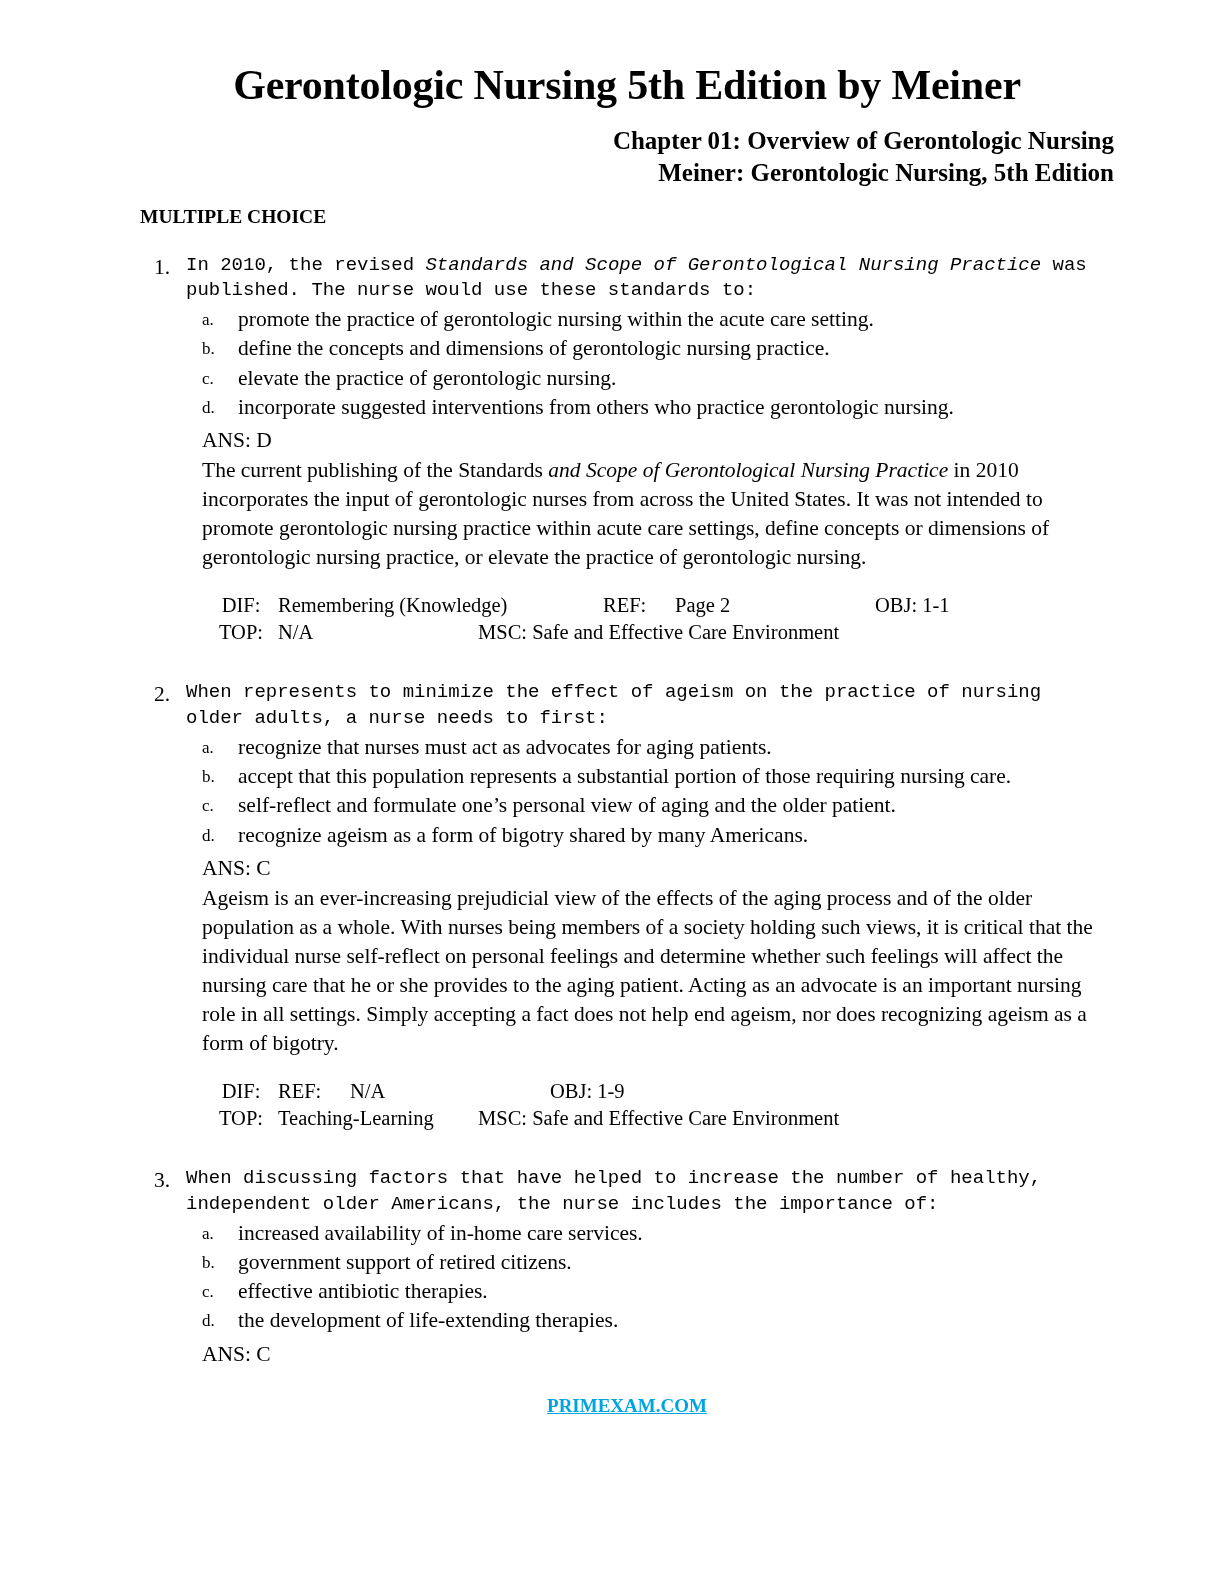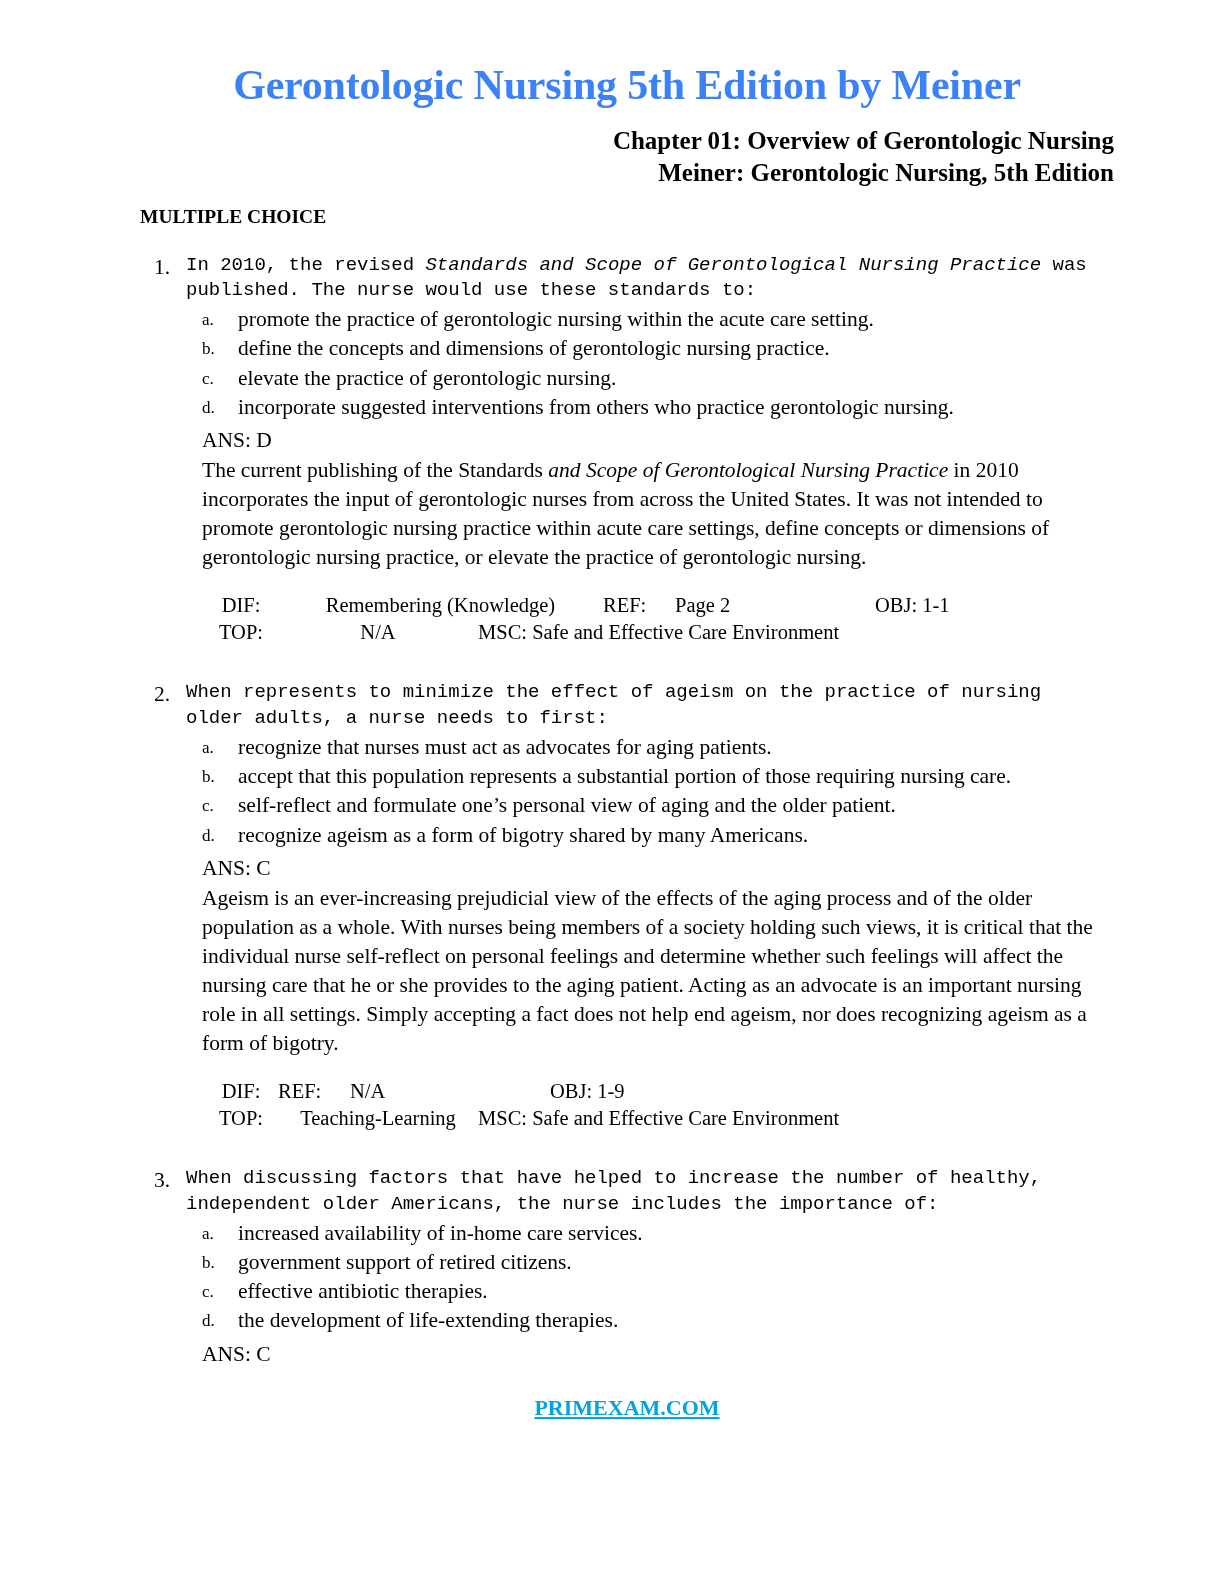--- a/index.html
+++ b/index.html
@@ -15,21 +15,21 @@
     position: relative;
   }
   .page {
     width: 1224px;
     min-height: 1584px;
     box-sizing: border-box;
     padding: 60px 110px 20px 140px;
     position: relative;
   }
   .doc-title {
-    color: #3b82f6;
+    color: #000000;
     font-weight: bold;
     font-size: 42px;
     line-height: 1.22;
     text-align: center;
     margin: 0 0 6px 0;
     letter-spacing: -0.2px;
   }
   .heading-block {
     margin-top: 14px;
   }
@@ -112,35 +112,35 @@
     margin-left: 64px;
     margin-top: 20px;
     font-size: 20.5px;
     line-height: 1.33;
   }
   .meta-row {
     display: flex;
     white-space: pre;
   }
   .meta-c1 { width: 74px; min-width: 74px; text-align: center; }
-  .meta-c2 { width: 325px; min-width: 325px; text-align: center; }
+  .meta-c2 { width: 325px; min-width: 325px; }
   .meta-c3 { width: 72px; min-width: 72px; }
   .meta-c4 { width: 200px; min-width: 200px; }
   .meta-c5 { }
   .meta-row.second .meta-c2 { width: 200px; min-width: 200px; }
   .spacer-lg { height: 26px; }
   .footer {
     text-align: center;
     margin-top: 26px;
     padding-bottom: 10px;
   }
   .footer a {
     color: #00A5E0;
     font-weight: bold;
-    font-size: 22px;
+    font-size: 19px;
     text-decoration: underline;
     font-family: "Liberation Serif", serif;
   }
 </style>
 </head>
 <body>
 
 <div class="page">
 
   <h1 class="doc-title">

